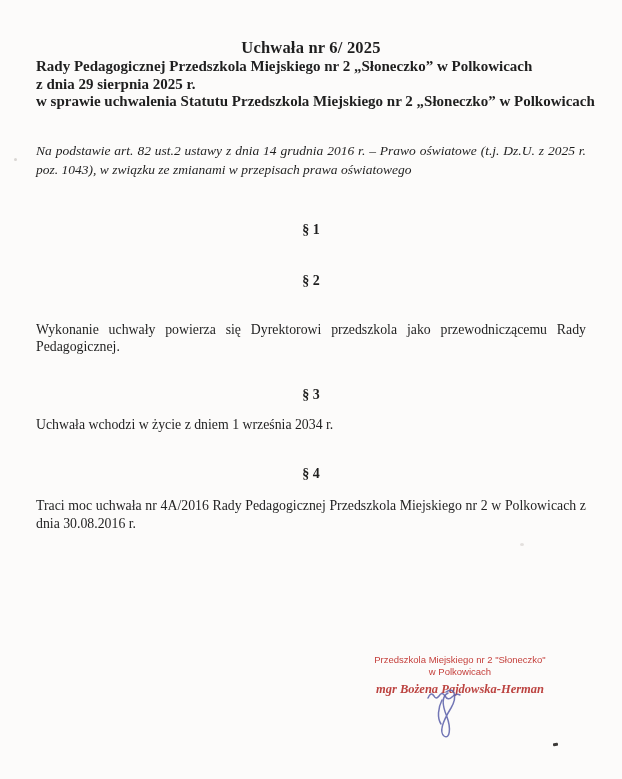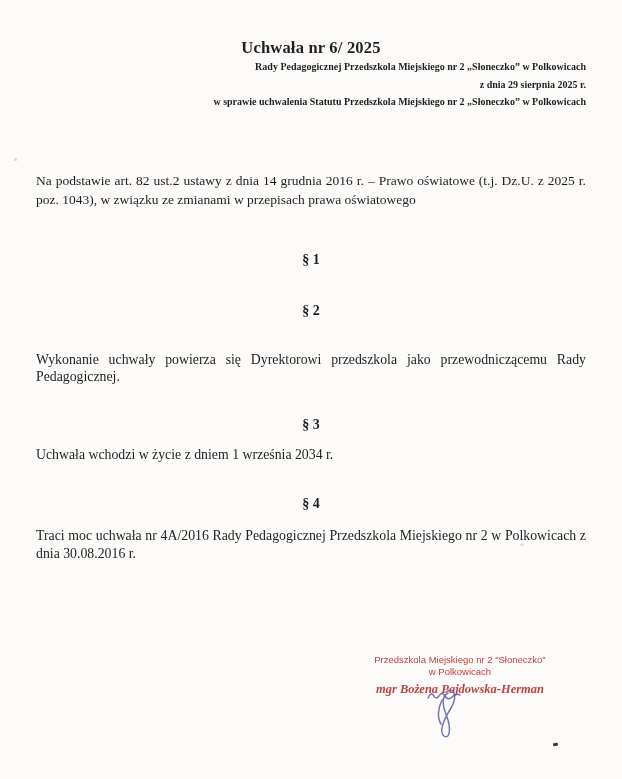--- a/index.html
+++ b/index.html
@@ -18,29 +18,30 @@
 
   .title {
     font-size: 16.5px;
     font-weight: bold;
     text-align: center;
     line-height: 20px;
     white-space: nowrap;
     letter-spacing: 0.2px;
   }
   .subtitle-line {
-    font-size: 10px;
+    font-size: 15px;
     font-weight: bold;
-    text-align: right;
+    text-align: left;
     line-height: 17.5px;
     white-space: nowrap;
   }
 
   .legal {
-    margin-top: 60px;
+    margin-top: 30px;
+    font-style: italic;
     font-size: 13.5px;
     line-height: 19px;
     text-align: justify;
   }
 
   .sec-head {
     text-align: center;
     font-weight: bold;
     font-size: 14px;
     line-height: 17px;

